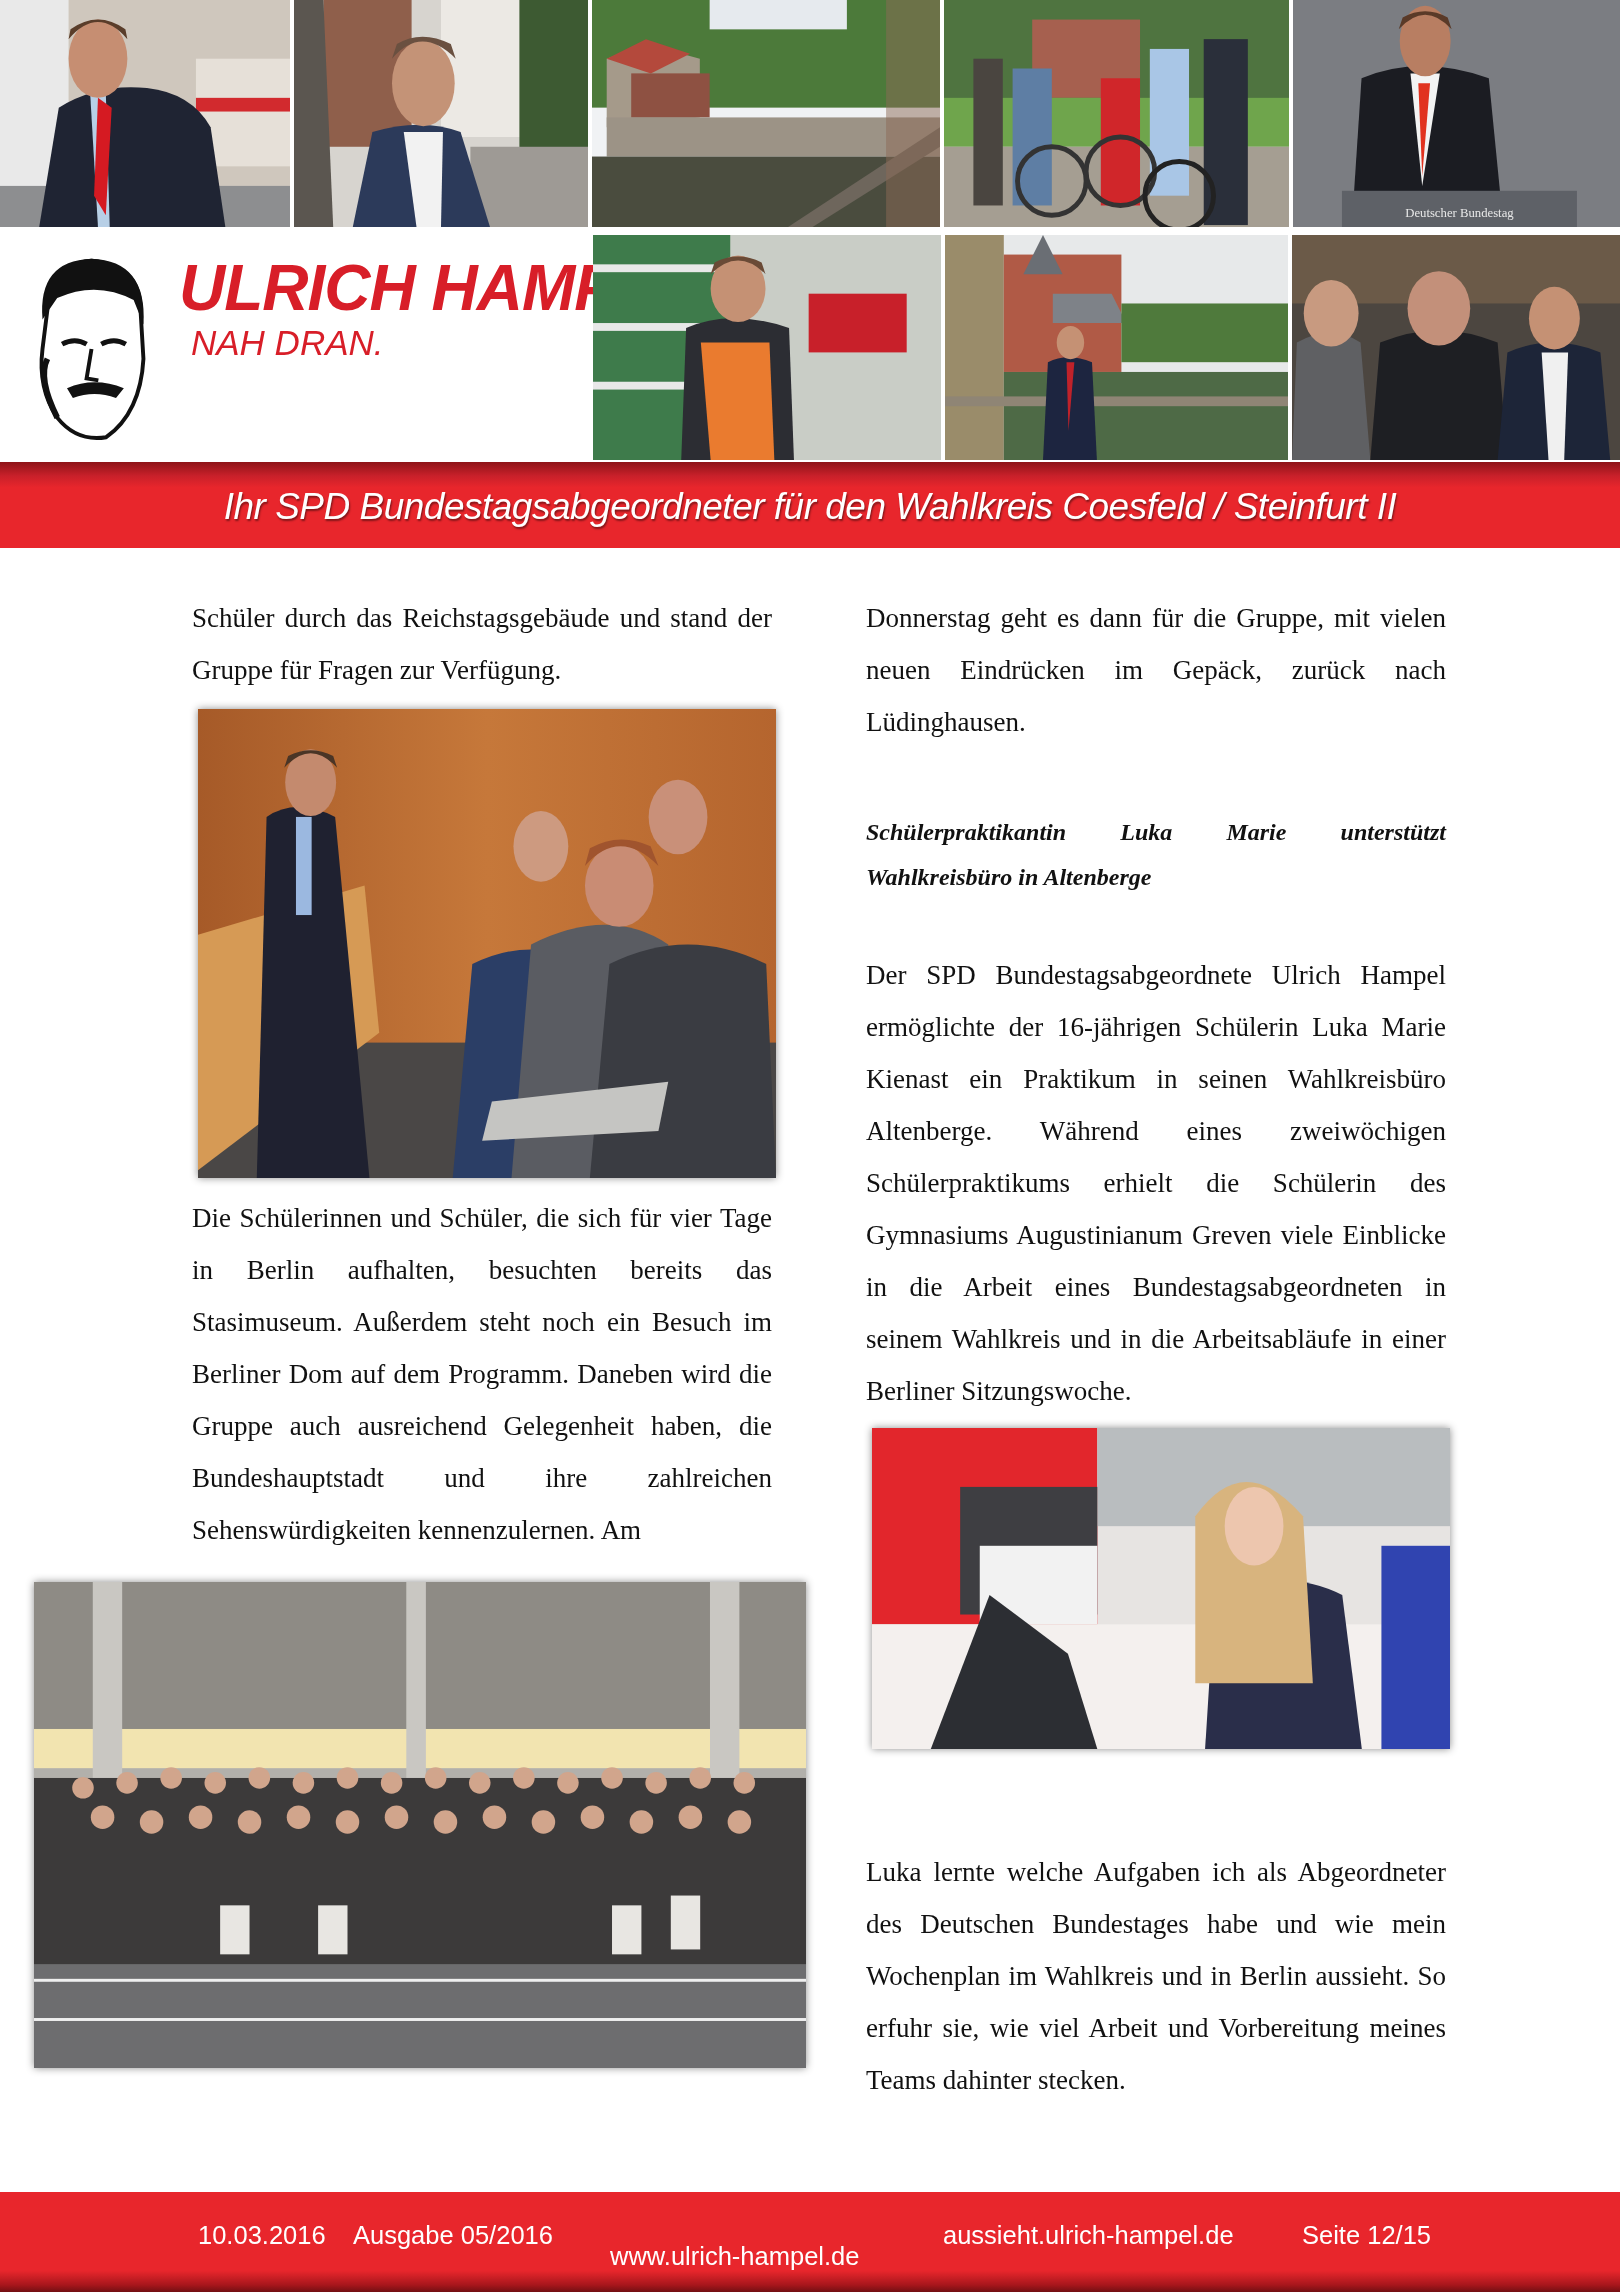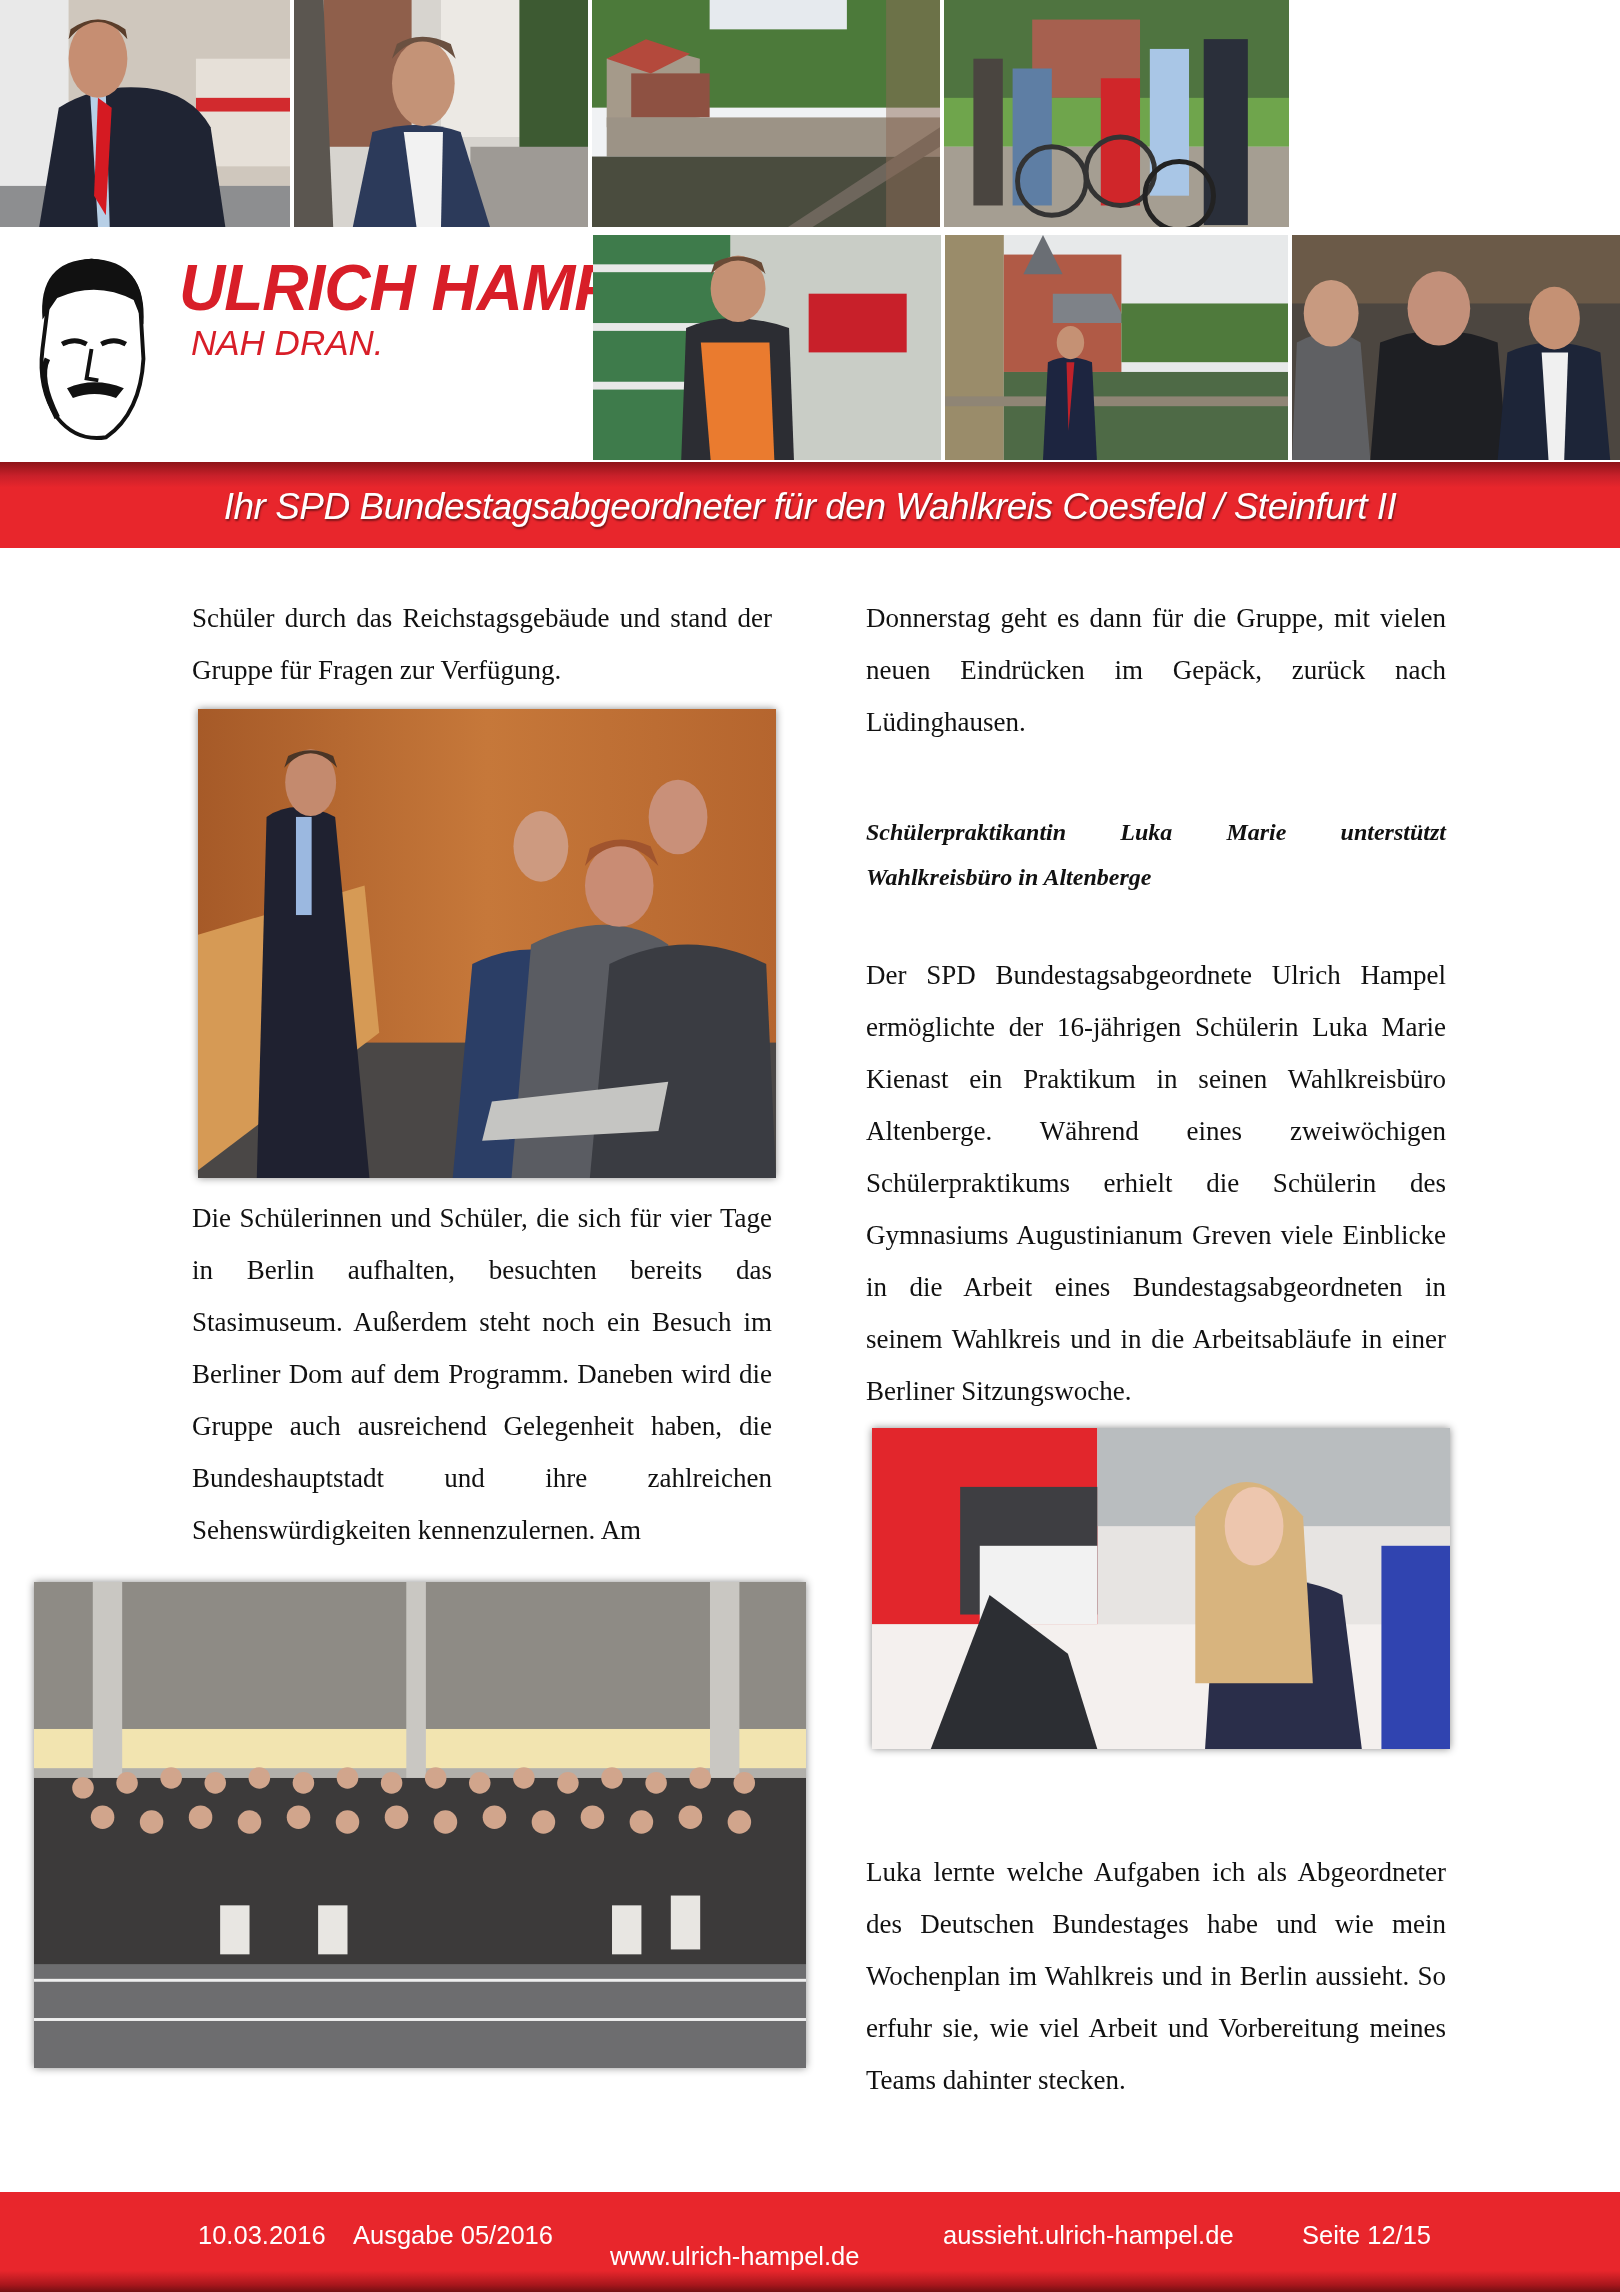--- a/index.html
+++ b/index.html
@@ -94,20 +94,32 @@
       <rect x="70" y="70" width="40" height="140" fill="#5e7ea4"></rect>
       <rect x="160" y="80" width="40" height="130" fill="#d0262a"></rect>
       <rect x="210" y="50" width="40" height="150" fill="#a9c6e6"></rect>
       <rect x="265" y="40" width="45" height="190" fill="#2a2f3a"></rect>
       <circle cx="110" cy="185" r="35" fill="none" stroke="#333" stroke-width="5"></circle>
       <circle cx="180" cy="175" r="35" fill="none" stroke="#333" stroke-width="5"></circle>
       <circle cx="240" cy="200" r="35" fill="none" stroke="#222" stroke-width="5"></circle>
     </svg>
   </div>
 
+  <div class="tile" style="left:1293px;top:0;width:327px;height:227px;">
+    <svg viewBox="0 0 334 232" preserveAspectRatio="none">
+      <rect width="334" height="232" fill="#7b7d82"></rect>
+      <path d="M60 232 L70 80 Q130 55 200 80 L215 232 Z" fill="#1b1c22"></path>
+      <path d="M120 75 L132 190 L150 75 Z" fill="#f3f3f3"></path>
+      <path d="M128 85 L132 180 L140 85 Z" fill="#e1321f"></path>
+      <ellipse cx="135" cy="42" rx="26" ry="36" fill="#b87e62"></ellipse>
+      <path d="M108 30 Q135 0 162 30 L158 18 Q135 5 112 18 Z" fill="#5a3a28"></path>
+      <rect x="50" y="195" width="240" height="37" fill="#5e6167"></rect>
+      <text x="170" y="222" font-family="Liberation Serif, serif" font-size="13" fill="#e8e8e8" text-anchor="middle">Deutscher Bundestag</text>
+    </svg>
+  </div>
 
   <div class="logo-panel">
     <svg class="logo-face" viewBox="0 0 150 200">
       <path d="M30 60 Q25 15 75 10 Q125 15 125 60 L128 110 Q125 165 90 190 Q60 195 40 170 Q20 140 25 100 Z" fill="#ffffff" stroke="#111" stroke-width="4"></path>
       <path d="M25 70 Q20 10 75 8 Q132 10 128 75 L118 50 Q80 30 40 48 Z" fill="#111"></path>
       <path d="M45 95 Q58 88 70 95" stroke="#111" stroke-width="5" fill="none"></path>
       <path d="M85 95 Q98 88 110 95" stroke="#111" stroke-width="5" fill="none"></path>
       <path d="M75 100 L70 130 L82 132" stroke="#111" stroke-width="4" fill="none"></path>
       <path d="M50 140 Q78 128 108 140 L100 150 Q78 142 56 150 Z" fill="#111"></path>
       <path d="M30 110 Q20 130 40 170" stroke="#111" stroke-width="6" fill="none"></path>

